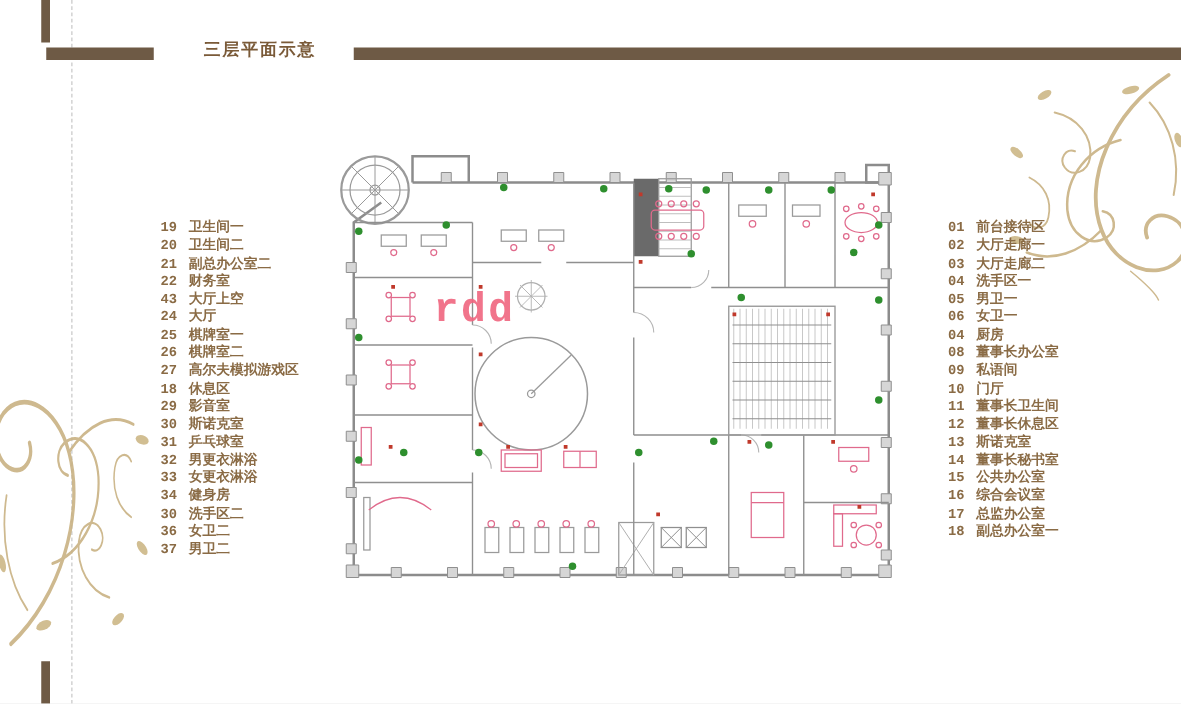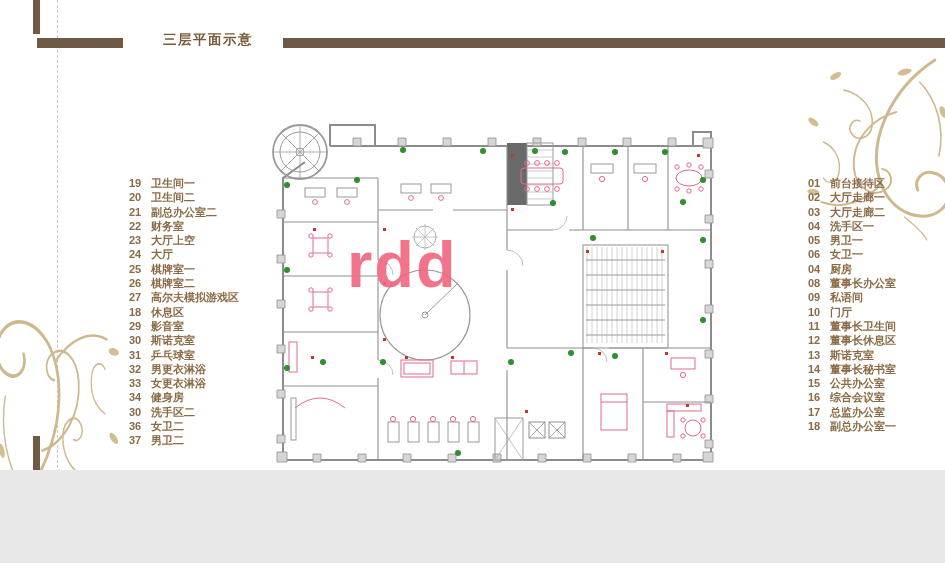--- a/index.html
+++ b/index.html
@@ -1,38 +1,38 @@
 <!DOCTYPE html>
 <html style="--accent-brown: #7a5a38; --bar-brown: #6e5a45; --legend-brown: #8a6b45; --gold: #c9b283; --pink: #e06a8c; --watermark-pink: #f0657f; --plan-gray: #8f8f8f; --plant-green: #2e8f2e;"><head>
 <meta charset="utf-8">
 <style>
   html,body{margin:0;padding:0;background:#e8e8e8;}
-  .page{position:relative;width:945px;height:470px;background:#ffffff;overflow:hidden;
-        font-family:Liberation Sans, sans-serif;}
+  .page{position:relative;width:945px;height:563px;background:#ffffff;overflow:hidden;
+        font-family:Liberation Mono, monospace;}
   
   .rail-dash{position:absolute;left:57px;top:0;height:563px;width:0;border-left:1px dashed #c9c9c9;}
   .rail-bar{position:absolute;left:33px;width:7px;background:var(--bar-brown,#6e5a45);}
   .rail-bar.top{top:0;height:34px;}
   .rail-bar.bottom{bottom:0;height:34px;}
   
   .hbar{position:absolute;top:38px;height:10px;background:var(--bar-brown,#6e5a45);}
   .hbar.short{left:37px;width:86px;}
   .hbar.long{left:283px;width:662px;}
   .title{position:absolute;left:163px;top:31px;margin:0;font-size:13.5px;font-weight:bold;
          color:var(--accent-brown,#7a5a38);letter-spacing:1.5px;}
   
   .legend{position:absolute;top:176px;color:var(--legend-brown,#8a6b45);font-size:11px;font-weight:bold;}
   .legend-left{left:126px;}
-  .legend-right{left:805px;}
+  .legend-right{left:756px;}
   .legend-row{display:flex;gap:7px;line-height:14.3px;white-space:nowrap;}
   .legend-row .num{width:18px;text-align:center;}
   
   .plan{position:absolute;left:253px;top:110px;width:515px;height:372px;}
   .plan svg{display:block;}
-  .watermark{position:absolute;left:94px;top:122px;font-size:65px;font-weight:bold;
+  .watermark{position:absolute;left:94px;top:122px;font-size:33px;font-weight:bold;
              color:var(--watermark-pink,#f0657f);opacity:.9;letter-spacing:2px;line-height:1;}
   
   .flourish{position:absolute;opacity:.9;}
   .flourish.tr{left:783px;top:52px;width:162px;height:190px;}
   .flourish.bl{left:0px;top:290px;width:140px;height:235px;}
 </style>
 </head>
 <body>
 
 <div class="page">
@@ -100,21 +100,21 @@
         <span class="num">21</span>
         <span class="lbl">副总办公室二</span>
       </div>
 
       <div class="legend-row">
         <span class="num">22</span>
         <span class="lbl">财务室</span>
       </div>
 
       <div class="legend-row">
-        <span class="num">23</span>
+        <span class="num">43</span>
         <span class="lbl">大厅上空</span>
       </div>
 
       <div class="legend-row">
         <span class="num">24</span>
         <span class="lbl">大厅</span>
       </div>
 
       <div class="legend-row">
         <span class="num">25</span>

